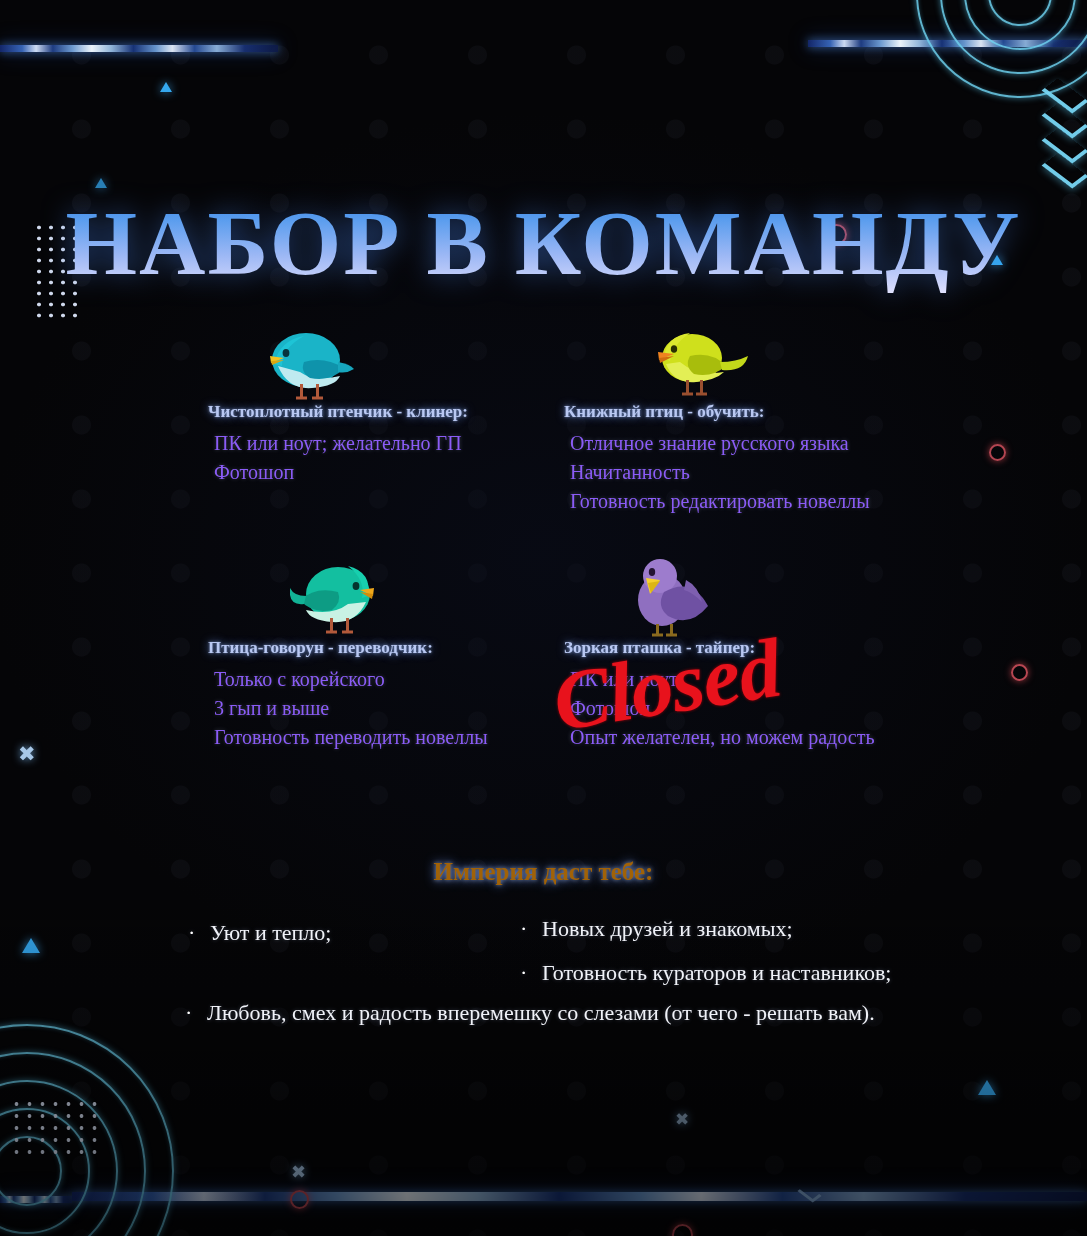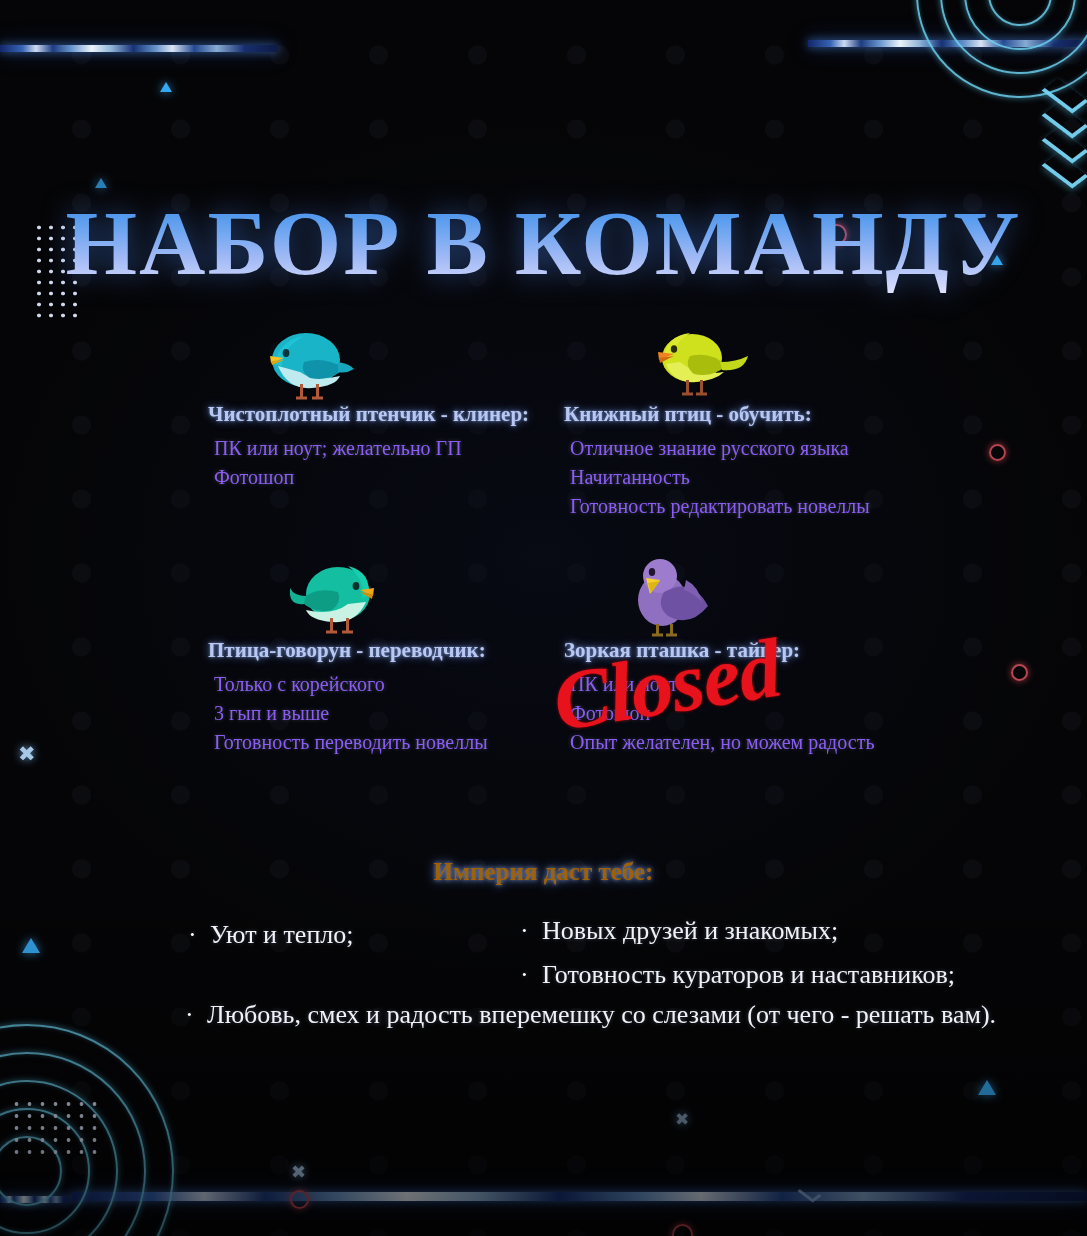--- a/index.html
+++ b/index.html
@@ -186,21 +186,21 @@
     position: relative;
   }
   .bird-wrap svg { position: absolute; bottom: 0; }
   .bird-pos-1 svg { left: 60px; }
   .bird-pos-2 svg { left: 88px; }
   .bird-pos-3 svg { left: 90px; }
   .bird-pos-4 svg { left: 70px; }
 
   .job-title {
     font-family: "Liberation Serif", serif;
-    font-size: 21px;
+    font-size: 17px;
     font-weight: bold;
     color: #b9c8f2;
     text-shadow: 0 0 9px rgba(110,150,240,0.8), 0 0 3px rgba(180,205,255,0.6);
     margin: 0 0 7px 8px;
     white-space: nowrap;
   }
   .job-req {
     list-style: none;
     margin: 0;
     padding: 0 0 0 14px;
@@ -245,21 +245,21 @@
   .benefits {
     position: absolute;
     left: 0;
     top: 920px;
     width: 1087px;
     font-family: "Liberation Serif", serif;
   }
   .ben-row { position: relative; height: 40px; }
   .ben {
     position: absolute;
-    font-size: 26px;
+    font-size: 22px;
     color: #f0f2f8;
     white-space: nowrap;
     text-shadow: 0 0 4px rgba(200,215,255,0.3);
   }
   .ben .b-dot {
     display: inline-block;
     width: 22px;
     color: #ffffff;
   }
   .ben-l { left: 188px; }

